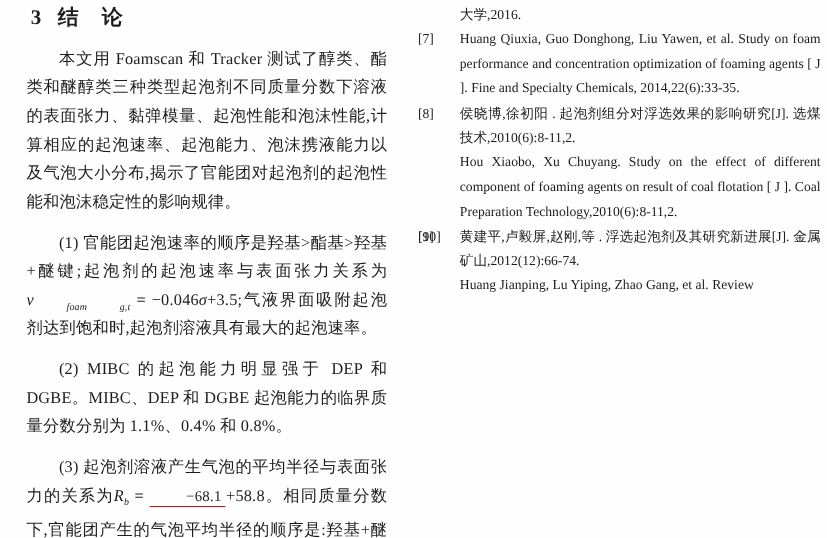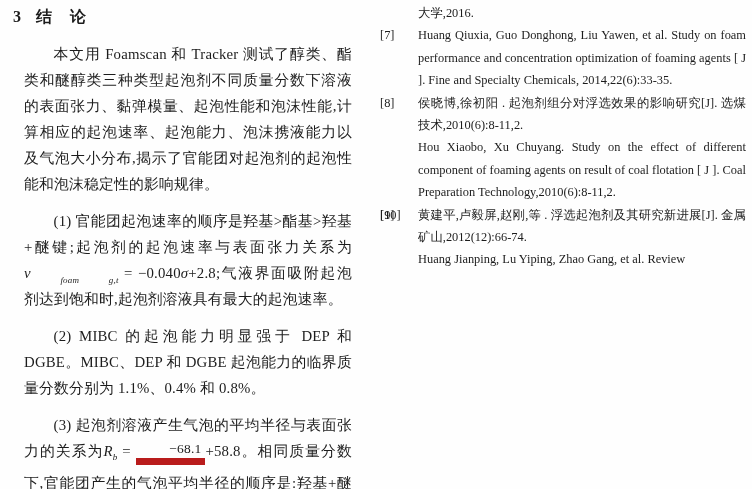--- a/index.html
+++ b/index.html
@@ -6,41 +6,41 @@
   body{
     width:752px;height:489px;position:relative;overflow:hidden;
     background:#fefefe;color:#1c1c1c;
     font-family:"Liberation Serif","DejaVu Serif",serif;
   }
   
   .col-left{
     position:absolute;left:13px;top:4px;width:350px;
   }
   .section-heading{
-    font-weight:bold;font-size:16px;line-height:26px;margin:0 0 8px 0;
+    font-weight:bold;font-size:19px;line-height:26px;margin:0 0 8px 15px;
     letter-spacing:1px;
   }
   .section-heading .no{margin-right:14px;}
   .col-left p{
     margin:11px;font-size:14.8px;line-height:26px;
     text-align:justify;text-indent:2em;
     letter-spacing:0.2px;
   }
   
   .math{font-style:italic;white-space:nowrap;}
   .math .rm{font-style:normal;}
   .supsub{
     display:inline-flex;flex-direction:row;align-items:flex-start;
     vertical-align:-0.55em;line-height:1.05;font-size:9px;font-style:italic;
   }
   .frac{
     display:inline-block;text-align:center;vertical-align:middle;
     font-size:13.5px;line-height:1.25;font-style:normal;
   }
-  .frac .num{display:block;border-bottom:7px solid #b91c1c;padding:0 4px;}
+  .frac .num{display:block;border-bottom:1px solid #b91c1c;padding:0 4px;}
   .frac .den{display:block;padding:0 4px;}
   .frac sup{font-size:8.5px;}
   
   .col-right{
     position:absolute;left:380px;top:2px;width:366px;
     font-size:12.4px;line-height:22.4px;
   }
   .ref-cont{padding-left:38px;text-align:justify;}
   .ref-item{position:relative;padding-left:38px;}
   .ref-label{position:absolute;left:0;top:0;}
@@ -53,21 +53,21 @@
 
   <h2 class="section-heading">
     <span class="no">3</span><span>结　论</span>
   </h2>
 
   <p>本文用 Foamscan 和 Tracker 测试了醇类、酯类和醚醇类三种类型起泡剂不同质量分数下溶液的表面张力、黏弹模量、起泡性能和泡沫性能,计算相应的起泡速率、起泡能力、泡沫携液能力以及气泡大小分布,揭示了官能团对起泡剂的起泡性能和泡沫稳定性的影响规律。</p>
 
   <p><span>(1) 官能团起泡速率的顺序是羟基&gt;酯基&gt;羟基+醚键;起泡剂的起泡速率与表面张力关系为</span><span class="math"><span>v</span><span class="supsub">
           <span>foam</span>
           <span>g,t</span>
-        </span><span class="rm"> = −0.040</span><span>σ</span><span class="rm">+2.8</span></span><span>;气液界面吸附起泡剂达到饱和时,起泡剂溶液具有最大的起泡速率。</span></p>
+        </span><span class="rm"> = −0.046</span><span>σ</span><span class="rm">+3.5</span></span><span>;气液界面吸附起泡剂达到饱和时,起泡剂溶液具有最大的起泡速率。</span></p>
 
   <p>(2) MIBC 的起泡能力明显强于 DEP 和 DGBE。MIBC、DEP 和 DGBE 起泡能力的临界质量分数分别为 1.1%、0.4% 和 0.8%。</p>
 
   <p><span>(3) 起泡剂溶液产生气泡的平均半径与表面张力的关系为</span><span class="math"><span>R</span><sub style="font-size:9px;">b</sub><span class="rm"> = </span><span class="frac"><span class="num">−68.1</span></span><span class="rm">+58.8</span></span><span>。相同质量分数下,官能团产生的气泡平均半径的顺序是:羟基+醚键&gt;酯基&gt;羟基。</span></p>
 
 </div>
 
 <div class="col-right">
 
   <div class="ref-cont">大学,2016.</div>

